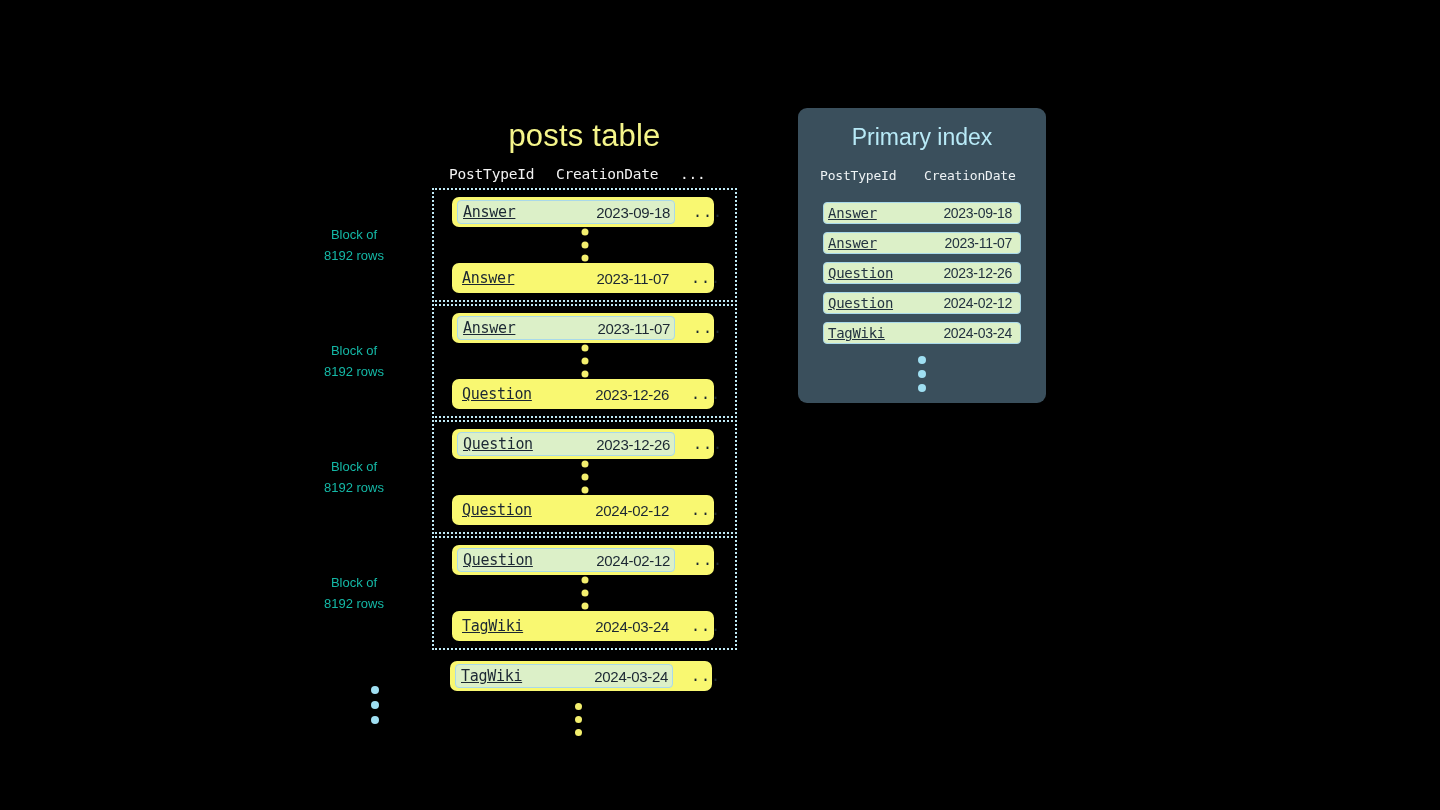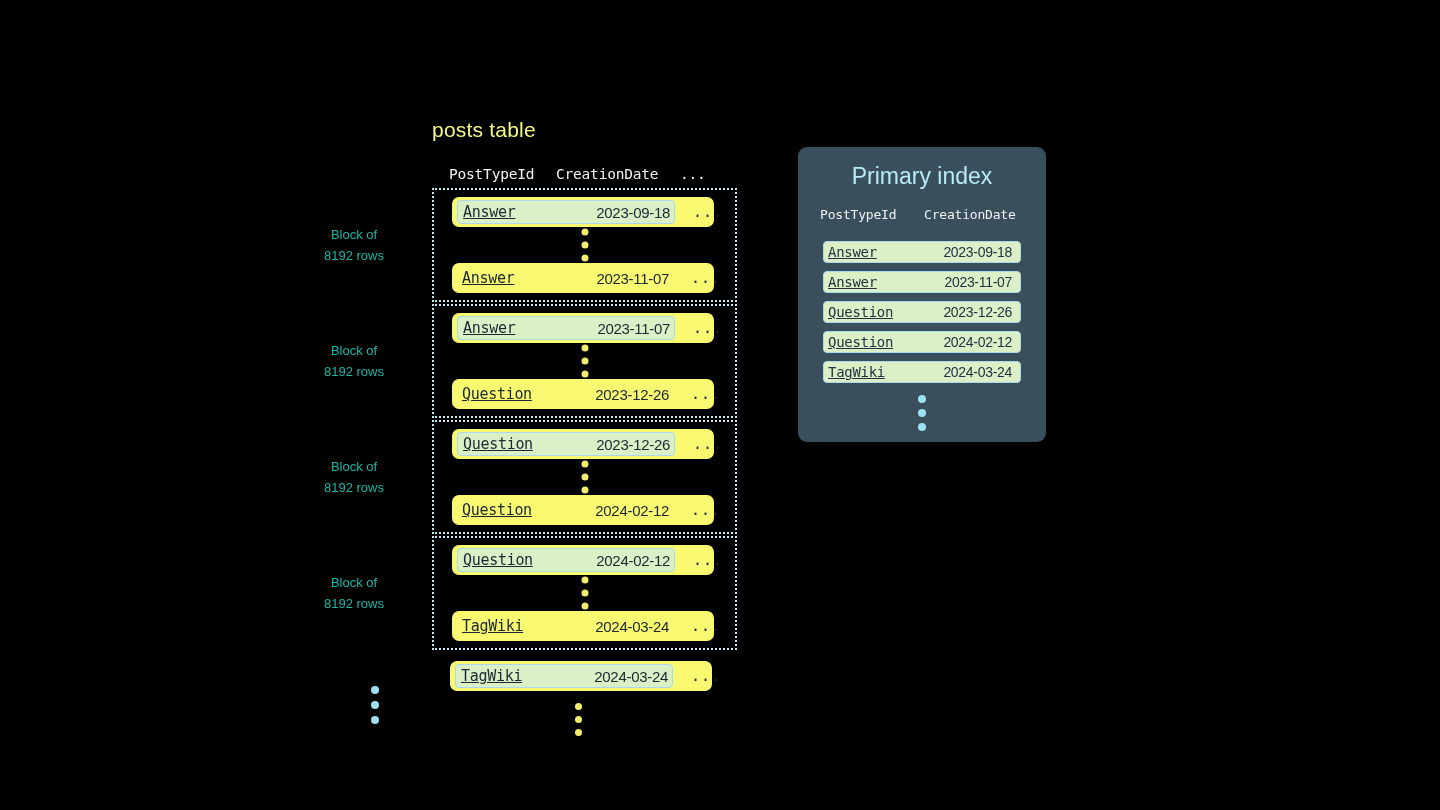--- a/index.html
+++ b/index.html
@@ -31,21 +31,22 @@
     left: 330px;
     top: 118px;
     width: 410px;
   }
 
   .posts-title {
     position: absolute;
     left: 102px;
     top: 0px;
     width: 305px;
-    font-size: 21px;
+    text-align: center;
+    font-size: 31px;
     font-weight: 400;
     color: #f5f58a;
     letter-spacing: 0.2px;
     white-space: nowrap;
   }
 
   .posts-headers {
     position: absolute;
     left: 102px;
     top: 48px;
@@ -207,21 +208,20 @@
   
   .index-panel {
     position: absolute;
     left: 798px;
     top: 108px;
     width: 248px;
     height: 295px;
     background: #3a4f5c;
     border-radius: 9px;
     padding: 0;
-    margin-top: 39px;
   }
 
   .index-title {
     position: absolute;
     left: 0; top: 16px;
     width: 100%;
     text-align: center;
     font-size: 23px;
     color: #b8eaf7;
     white-space: nowrap;

